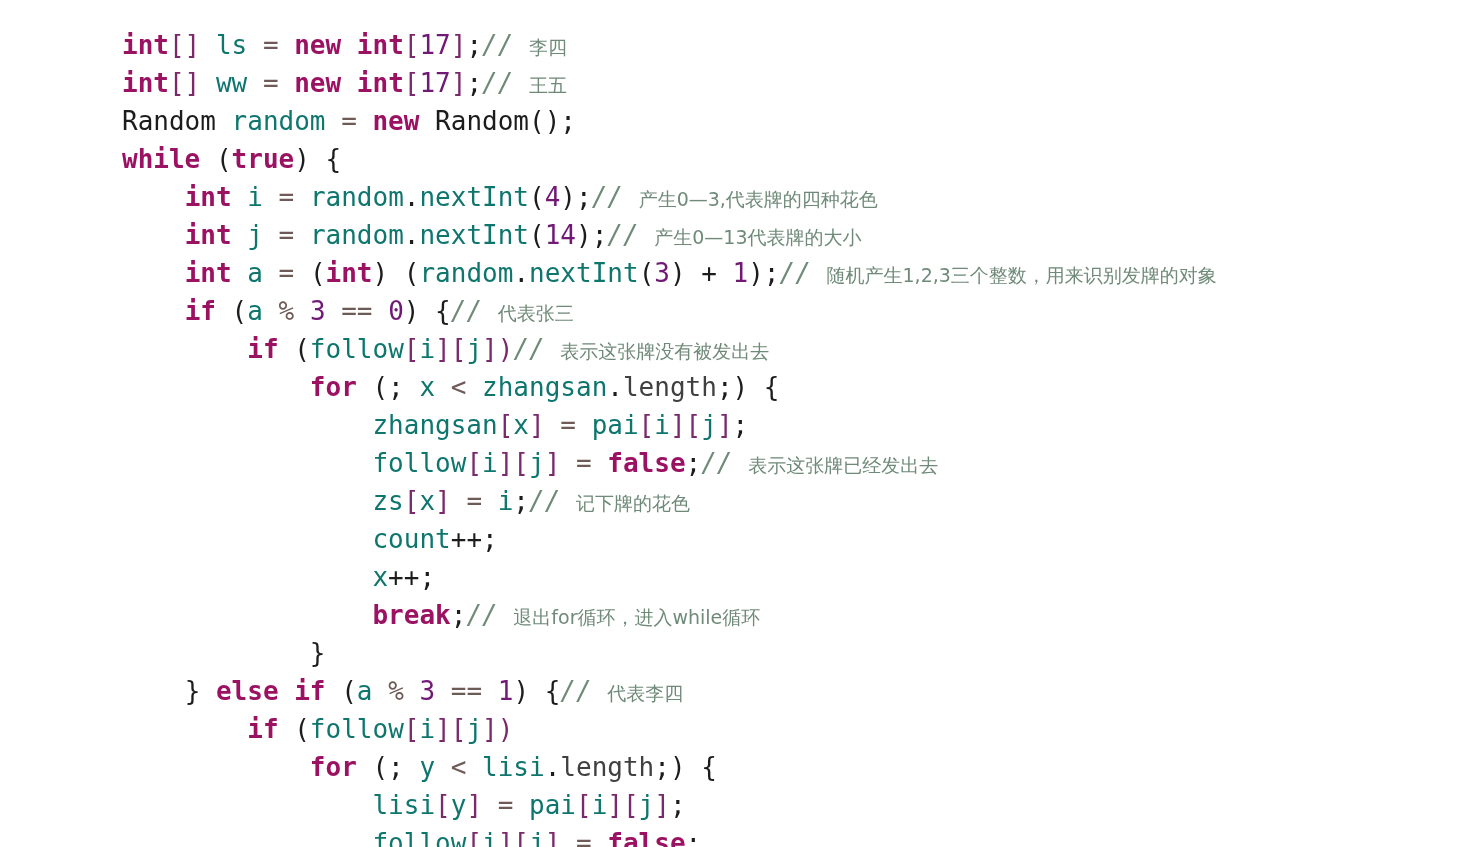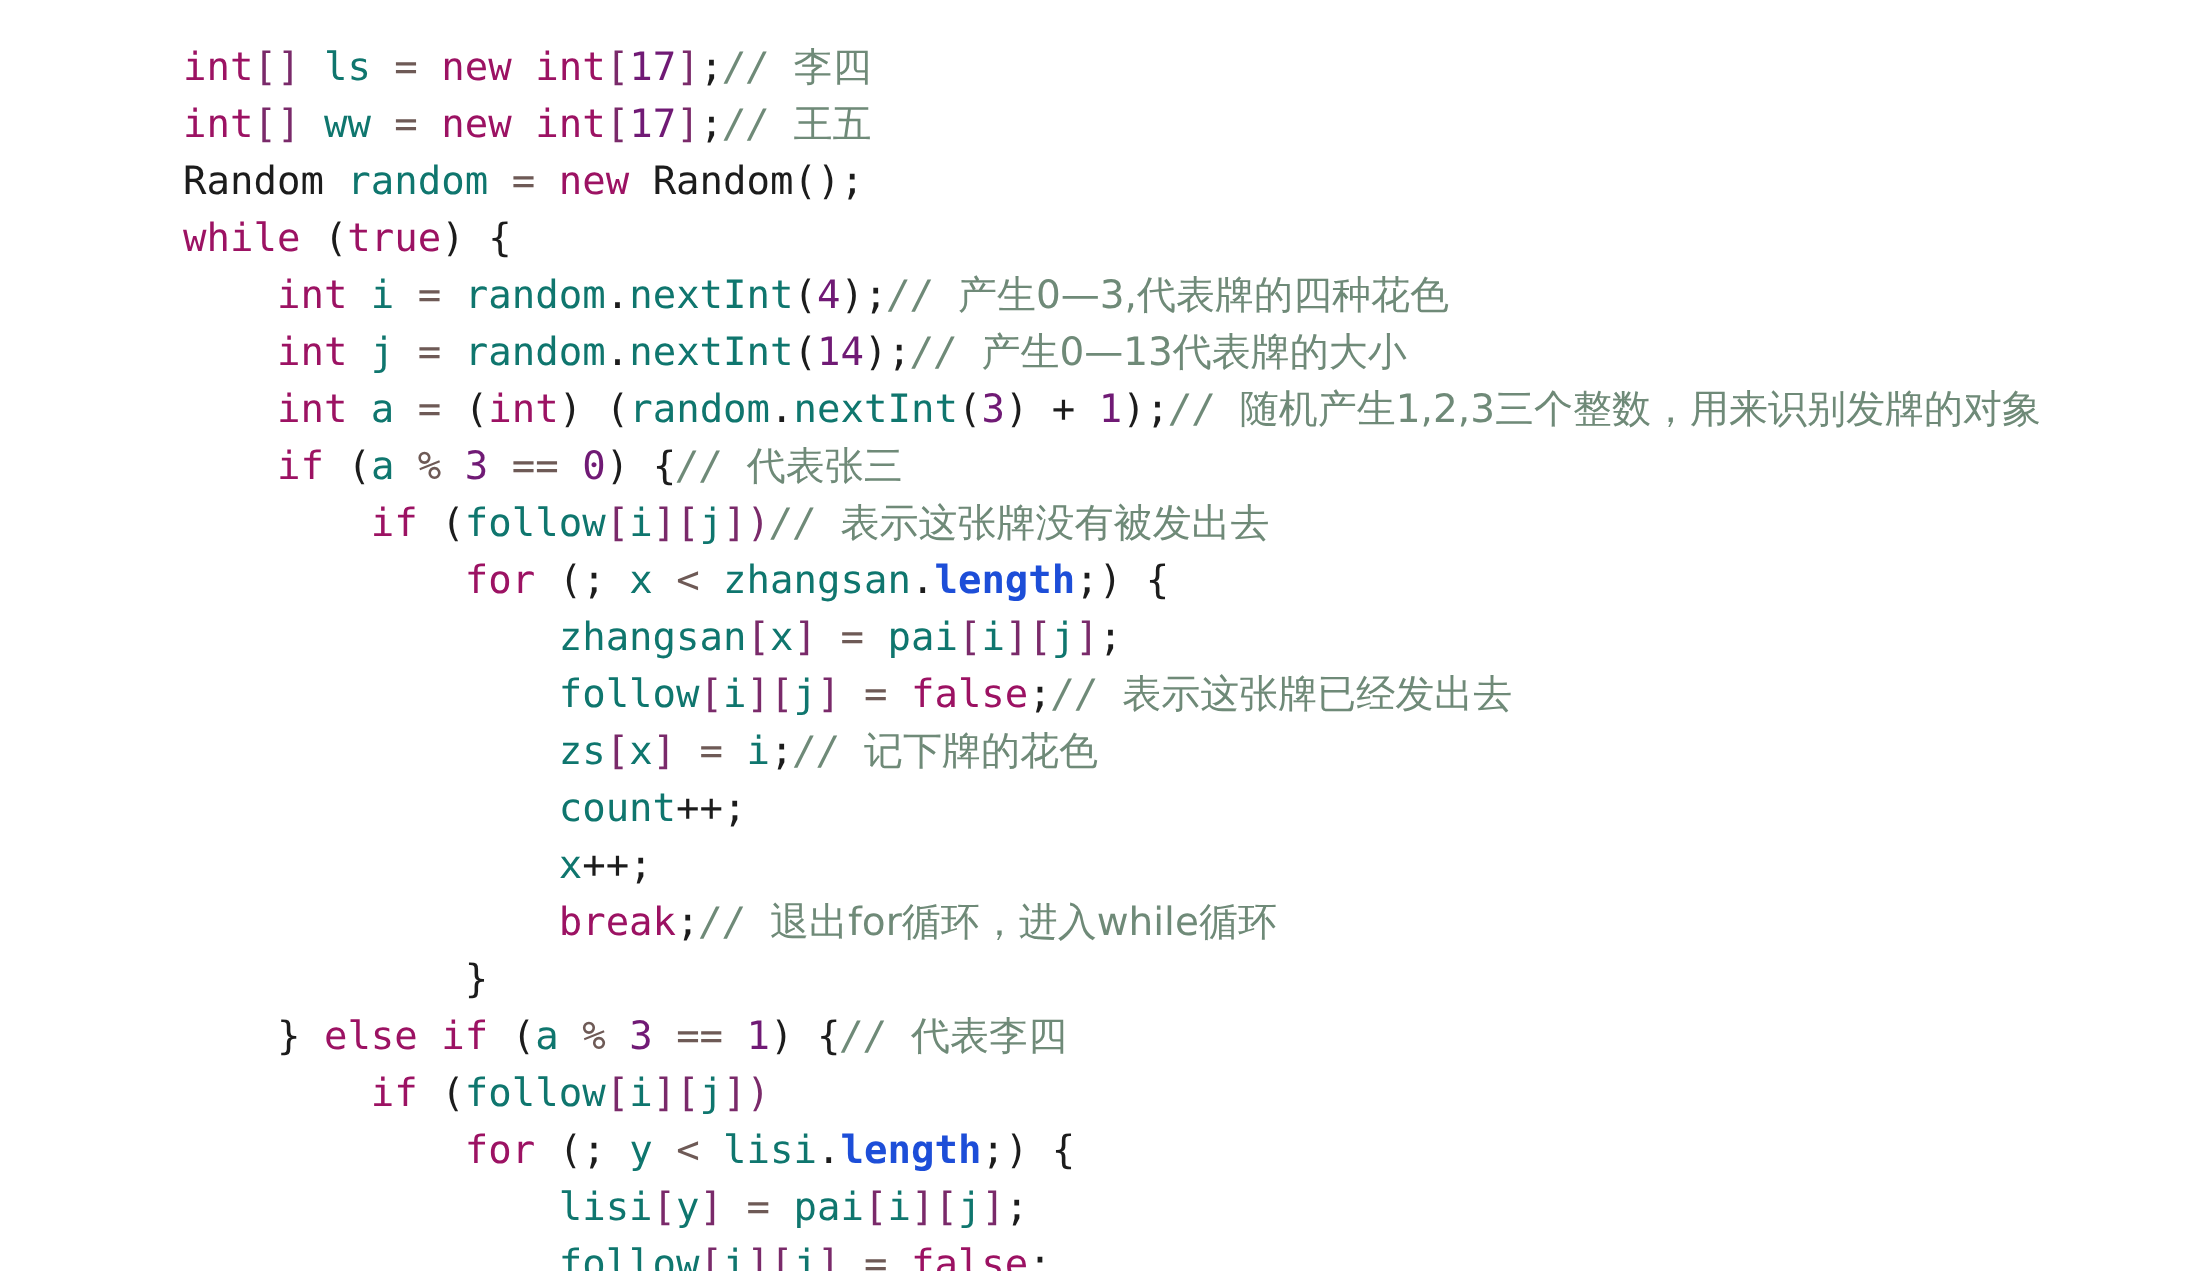--- a/index.html
+++ b/index.html
@@ -27,32 +27,32 @@
     height: 38px;
     line-height: 38px;
     white-space: pre;
     font-size: 26px;
     font-family: "DejaVu Sans Mono", "Liberation Mono", monospace;
     letter-spacing: 0px;
     padding-left: 122px;
     box-sizing: border-box;
   }
   
-  .tok-kw       { color: #9c1263; font-weight: normal; }
+  .tok-kw       { color: #9c1263; font-weight: bold; }
   .tok-plain    { color: #0f766e; }
   .tok-type     { color: #1c1c1c; }
   .tok-num      { color: #701a75; }
   .tok-punct    { color: #1c1c1c; }
   .tok-bracket  { color: #7a2a6a; }
   .tok-comment  { color: #6f8a78; font-style: italic; }
-  .tok-field    { color: #1d4ed8; font-weight: bold; }
+  .tok-field    { color: #404040; }
   .tok-op       { color: #6e5a56; }
   .indent       { color: transparent; }
   .cjk {
     font-family: "DejaVu Sans", "Liberation Sans", sans-serif;
     font-style: normal;
-    font-size: 26px;
+    font-size: 19px;
   }
 </style>
 </head>
 <body>
 
 <pre id="code-block" style="font-size: 26px; background: rgb(255, 255, 255);"><div class="code-line" style="height: 38px; line-height: 38px; padding-left: 122px;"><span class="tok-kw">int</span><span class="tok-bracket">[]</span><span class="tok-plain"> ls </span><span class="tok-op">= </span><span class="tok-kw">new </span><span class="tok-kw">int</span><span class="tok-bracket">[</span><span class="tok-num">17</span><span class="tok-bracket">]</span><span class="tok-punct">;</span><span class="tok-comment">// </span><span class="tok-comment cjk">李四</span></div><div class="code-line" style="height: 38px; line-height: 38px; padding-left: 122px;"><span class="tok-kw">int</span><span class="tok-bracket">[]</span><span class="tok-plain"> ww </span><span class="tok-op">= </span><span class="tok-kw">new </span><span class="tok-kw">int</span><span class="tok-bracket">[</span><span class="tok-num">17</span><span class="tok-bracket">]</span><span class="tok-punct">;</span><span class="tok-comment">// </span><span class="tok-comment cjk">王五</span></div><div class="code-line" style="height: 38px; line-height: 38px; padding-left: 122px;"><span class="tok-type">Random</span><span class="tok-plain"> random </span><span class="tok-op">= </span><span class="tok-kw">new </span><span class="tok-type">Random</span><span class="tok-punct">();</span></div><div class="code-line" style="height: 38px; line-height: 38px; padding-left: 122px;"><span class="tok-kw">while </span><span class="tok-punct">(</span><span class="tok-kw">true</span><span class="tok-punct">) {</span></div><div class="code-line" style="height: 38px; line-height: 38px; padding-left: 122px;"><span class="indent">    </span><span class="tok-kw">int</span><span class="tok-plain"> i </span><span class="tok-op">= </span><span class="tok-plain">random</span><span class="tok-punct">.</span><span class="tok-plain">nextInt</span><span class="tok-punct">(</span><span class="tok-num">4</span><span class="tok-punct">);</span><span class="tok-comment">// </span><span class="tok-comment cjk">产生0—3,代表牌的四种花色</span></div><div class="code-line" style="height: 38px; line-height: 38px; padding-left: 122px;"><span class="indent">    </span><span class="tok-kw">int</span><span class="tok-plain"> j </span><span class="tok-op">= </span><span class="tok-plain">random</span><span class="tok-punct">.</span><span class="tok-plain">nextInt</span><span class="tok-punct">(</span><span class="tok-num">14</span><span class="tok-punct">);</span><span class="tok-comment">// </span><span class="tok-comment cjk">产生0—13代表牌的大小</span></div><div class="code-line" style="height: 38px; line-height: 38px; padding-left: 122px;"><span class="indent">    </span><span class="tok-kw">int</span><span class="tok-plain"> a </span><span class="tok-op">= </span><span class="tok-punct">(</span><span class="tok-kw">int</span><span class="tok-punct">) (</span><span class="tok-plain">random</span><span class="tok-punct">.</span><span class="tok-plain">nextInt</span><span class="tok-punct">(</span><span class="tok-num">3</span><span class="tok-punct">) + </span><span class="tok-num">1</span><span class="tok-punct">);</span><span class="tok-comment">// </span><span class="tok-comment cjk">随机产生1,2,3三个整数，用来识别发牌的对象</span></div><div class="code-line" style="height: 38px; line-height: 38px; padding-left: 122px;"><span class="indent">    </span><span class="tok-kw">if </span><span class="tok-punct">(</span><span class="tok-plain">a </span><span class="tok-op">% </span><span class="tok-num">3</span><span class="tok-op"> == </span><span class="tok-num">0</span><span class="tok-punct">) {</span><span class="tok-comment">// </span><span class="tok-comment cjk">代表张三</span></div><div class="code-line" style="height: 38px; line-height: 38px; padding-left: 122px;"><span class="indent">        </span><span class="tok-kw">if </span><span class="tok-punct">(</span><span class="tok-plain">follow</span><span class="tok-bracket">[</span><span class="tok-plain">i</span><span class="tok-bracket">][</span><span class="tok-plain">j</span><span class="tok-bracket">])</span><span class="tok-comment">// </span><span class="tok-comment cjk">表示这张牌没有被发出去</span></div><div class="code-line" style="height: 38px; line-height: 38px; padding-left: 122px;"><span class="indent">            </span><span class="tok-kw">for </span><span class="tok-punct">(; </span><span class="tok-plain">x </span><span class="tok-op">&lt; </span><span class="tok-plain">zhangsan</span><span class="tok-punct">.</span><span class="tok-field">length</span><span class="tok-punct">;) {</span></div><div class="code-line" style="height: 38px; line-height: 38px; padding-left: 122px;"><span class="indent">                </span><span class="tok-plain">zhangsan</span><span class="tok-bracket">[</span><span class="tok-plain">x</span><span class="tok-bracket">]</span><span class="tok-op"> = </span><span class="tok-plain">pai</span><span class="tok-bracket">[</span><span class="tok-plain">i</span><span class="tok-bracket">][</span><span class="tok-plain">j</span><span class="tok-bracket">]</span><span class="tok-punct">;</span></div><div class="code-line" style="height: 38px; line-height: 38px; padding-left: 122px;"><span class="indent">                </span><span class="tok-plain">follow</span><span class="tok-bracket">[</span><span class="tok-plain">i</span><span class="tok-bracket">][</span><span class="tok-plain">j</span><span class="tok-bracket">]</span><span class="tok-op"> = </span><span class="tok-kw">false</span><span class="tok-punct">;</span><span class="tok-comment">// </span><span class="tok-comment cjk">表示这张牌已经发出去</span></div><div class="code-line" style="height: 38px; line-height: 38px; padding-left: 122px;"><span class="indent">                </span><span class="tok-plain">zs</span><span class="tok-bracket">[</span><span class="tok-plain">x</span><span class="tok-bracket">]</span><span class="tok-op"> = </span><span class="tok-plain">i</span><span class="tok-punct">;</span><span class="tok-comment">// </span><span class="tok-comment cjk">记下牌的花色</span></div><div class="code-line" style="height: 38px; line-height: 38px; padding-left: 122px;"><span class="indent">                </span><span class="tok-plain">count</span><span class="tok-punct">++;</span></div><div class="code-line" style="height: 38px; line-height: 38px; padding-left: 122px;"><span class="indent">                </span><span class="tok-plain">x</span><span class="tok-punct">++;</span></div><div class="code-line" style="height: 38px; line-height: 38px; padding-left: 122px;"><span class="indent">                </span><span class="tok-kw">break</span><span class="tok-punct">;</span><span class="tok-comment">// </span><span class="tok-comment cjk">退出for循环，进入while循环</span></div><div class="code-line" style="height: 38px; line-height: 38px; padding-left: 122px;"><span class="indent">            </span><span class="tok-punct">}</span></div><div class="code-line" style="height: 38px; line-height: 38px; padding-left: 122px;"><span class="indent">    </span><span class="tok-punct">} </span><span class="tok-kw">else if </span><span class="tok-punct">(</span><span class="tok-plain">a </span><span class="tok-op">% </span><span class="tok-num">3</span><span class="tok-op"> == </span><span class="tok-num">1</span><span class="tok-punct">) {</span><span class="tok-comment">// </span><span class="tok-comment cjk">代表李四</span></div><div class="code-line" style="height: 38px; line-height: 38px; padding-left: 122px;"><span class="indent">        </span><span class="tok-kw">if </span><span class="tok-punct">(</span><span class="tok-plain">follow</span><span class="tok-bracket">[</span><span class="tok-plain">i</span><span class="tok-bracket">][</span><span class="tok-plain">j</span><span class="tok-bracket">])</span></div><div class="code-line" style="height: 38px; line-height: 38px; padding-left: 122px;"><span class="indent">            </span><span class="tok-kw">for </span><span class="tok-punct">(; </span><span class="tok-plain">y </span><span class="tok-op">&lt; </span><span class="tok-plain">lisi</span><span class="tok-punct">.</span><span class="tok-field">length</span><span class="tok-punct">;) {</span></div><div class="code-line" style="height: 38px; line-height: 38px; padding-left: 122px;"><span class="indent">                </span><span class="tok-plain">lisi</span><span class="tok-bracket">[</span><span class="tok-plain">y</span><span class="tok-bracket">]</span><span class="tok-op"> = </span><span class="tok-plain">pai</span><span class="tok-bracket">[</span><span class="tok-plain">i</span><span class="tok-bracket">][</span><span class="tok-plain">j</span><span class="tok-bracket">]</span><span class="tok-punct">;</span></div><div class="code-line" style="height: 38px; line-height: 38px; padding-left: 122px;"><span class="indent">                </span><span class="tok-plain">follow</span><span class="tok-bracket">[</span><span class="tok-plain">i</span><span class="tok-bracket">][</span><span class="tok-plain">j</span><span class="tok-bracket">]</span><span class="tok-op"> = </span><span class="tok-kw">false</span><span class="tok-punct">;</span></div></pre>
 
 </body></html>

